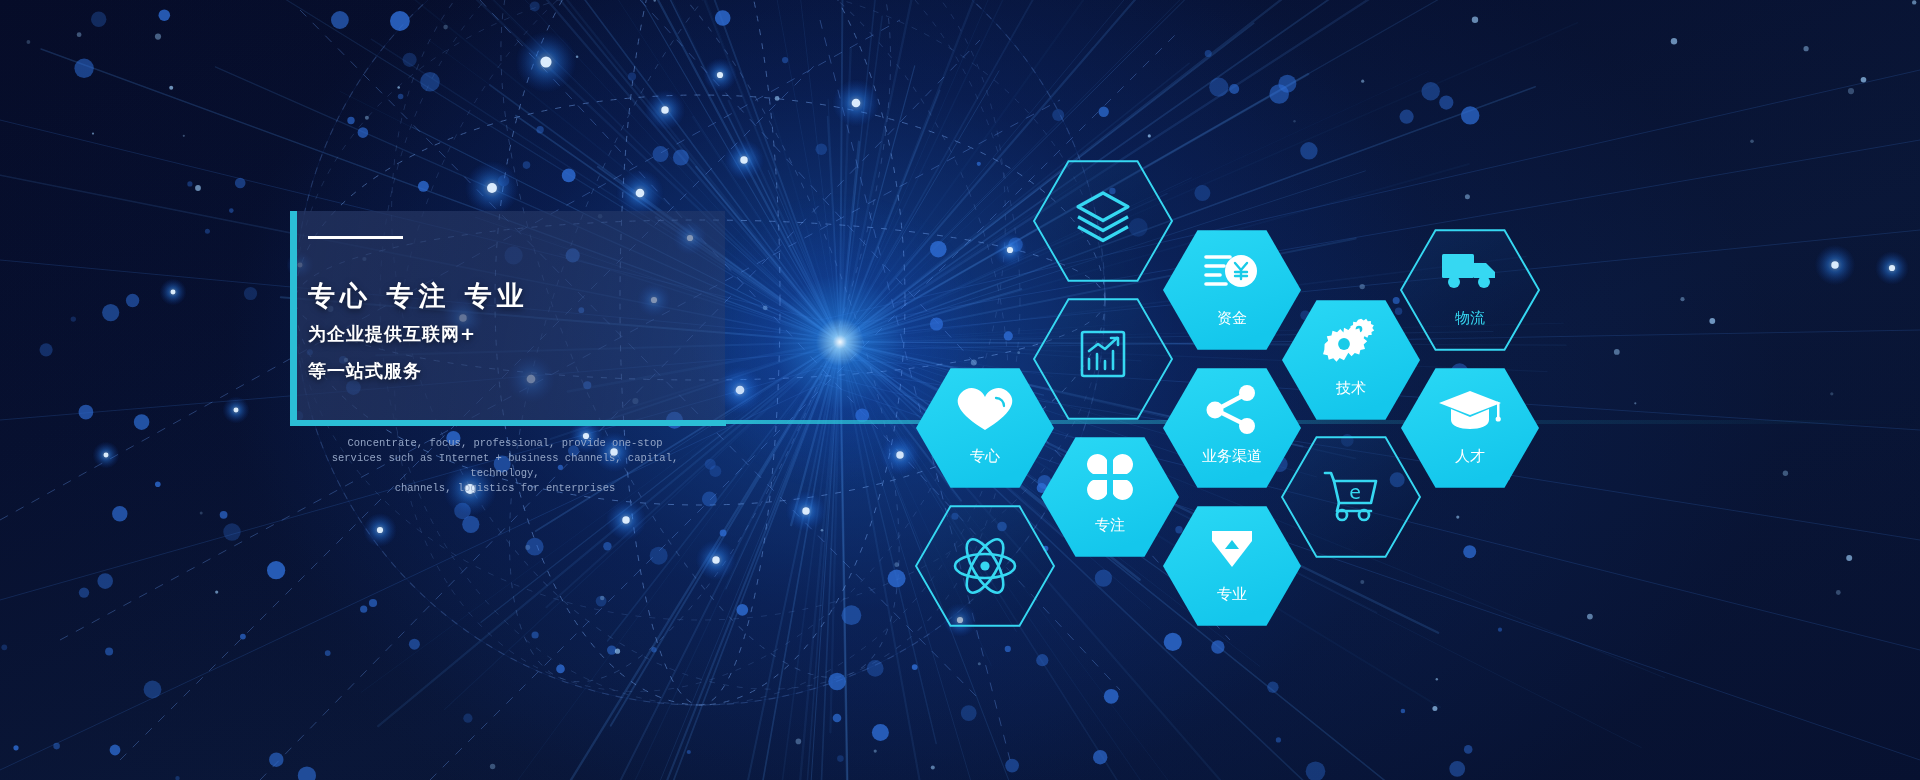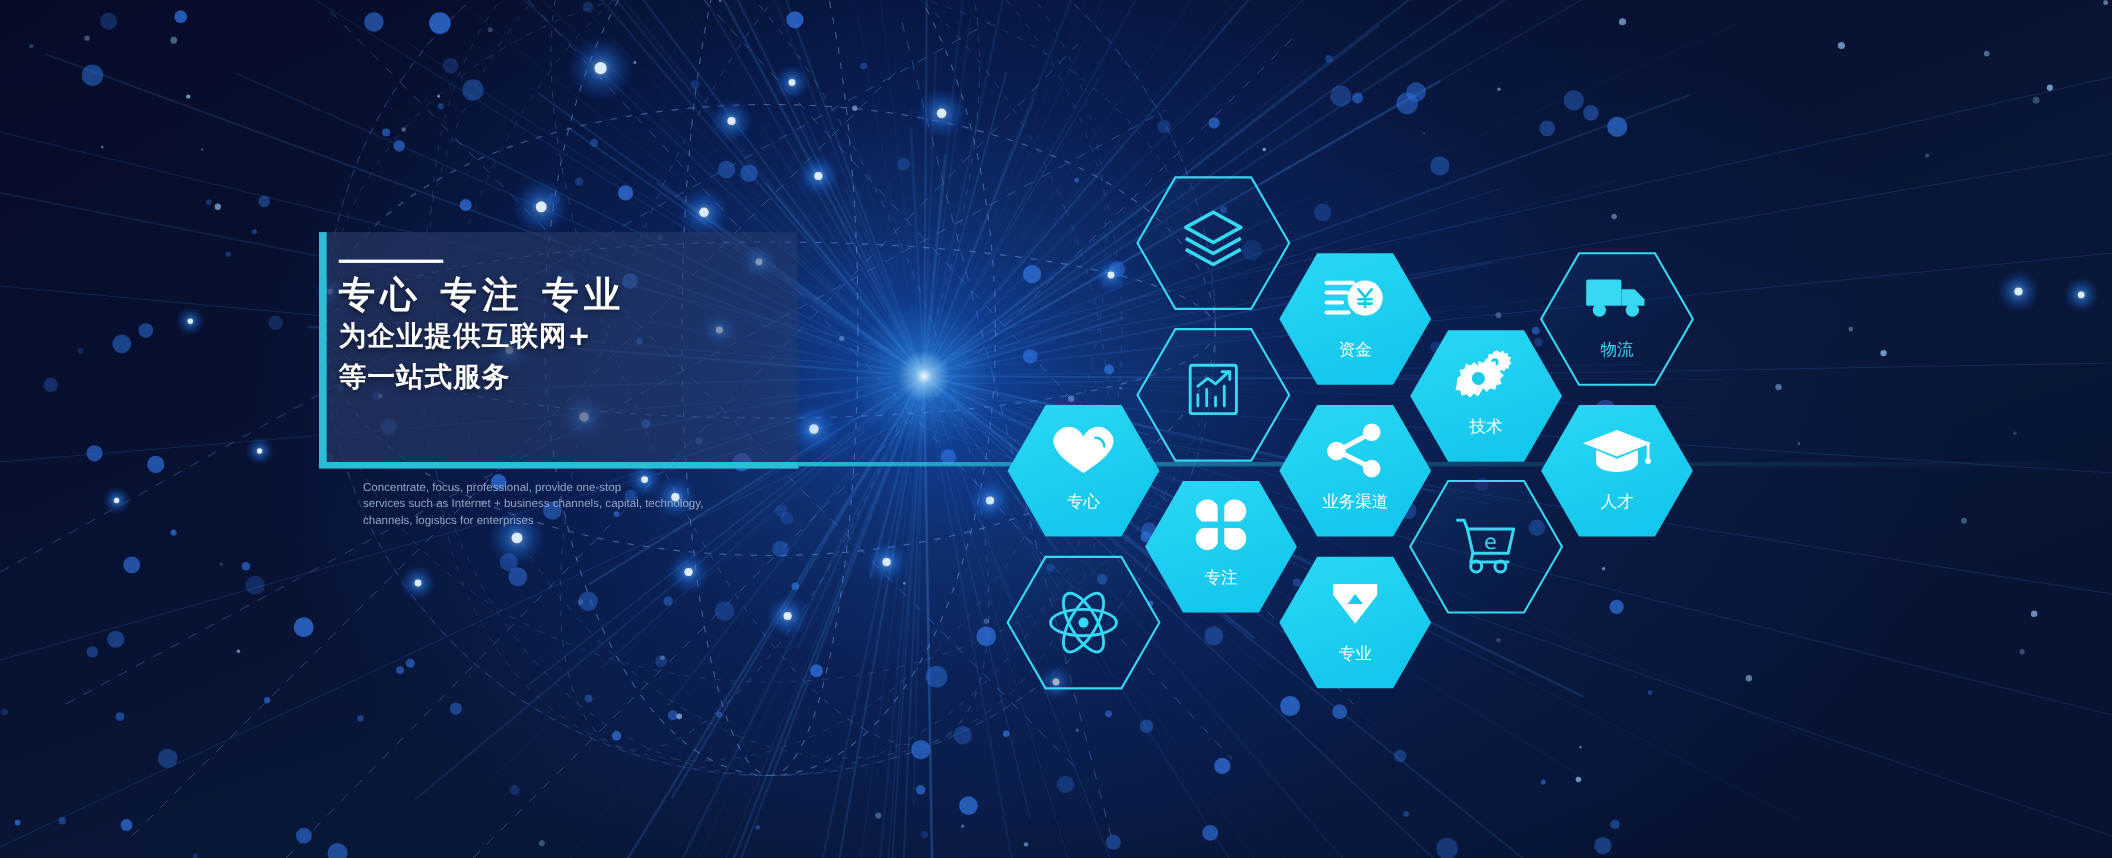--- a/index.html
+++ b/index.html
@@ -43,27 +43,27 @@
   }
   #headline-rule {
     position:absolute; left:308px; top:236px; width:95px; height:3px; background:#ffffff;
   }
   #headline-block {
     position:absolute; left:308px; top:249px; width:430px;
     color:#ffffff;
     font-family:"DejaVu Sans","Liberation Sans",sans-serif;
     font-weight:bold;
   }
-  #headline-block .l1 { font-size:33px; letter-spacing:5px; line-height:38px; text-shadow:0 2px 6px rgba(0,0,0,0.55); }
-  #headline-block .ln { font-size:25px; letter-spacing:1px; line-height:37px; white-space:nowrap; text-shadow:0 2px 6px rgba(0,0,0,0.55); }
+  #headline-block .l1 { font-size:27px; letter-spacing:5px; line-height:38px; text-shadow:0 2px 6px rgba(0,0,0,0.55);margin-top:28px; }
+  #headline-block .ln { font-size:18px; letter-spacing:1px; line-height:37px; white-space:nowrap; text-shadow:0 2px 6px rgba(0,0,0,0.55); }
 
   #caption {
     position:absolute; left:330px; top:436px; width:350px;
-    text-align:left; color:#9fb0cf; font-size:10.5px; line-height:15px;
-    font-family:Liberation Sans, sans-serif;
+    text-align:center; color:#9fb0cf; font-size:10.5px; line-height:15px;
+    font-family:Liberation Mono, monospace;
     opacity:0.92;
   }
 
   
   #hexes { position:absolute; left:0; top:0; width:1780px; height:780px; }
   #hexes svg { display:block; width:1920px; height:780px; overflow:visible; }
   .hex-label { font-family:"DejaVu Sans","Liberation Sans",sans-serif; font-size:15px; }
   .hex-label-out { font-family:"DejaVu Sans","Liberation Sans",sans-serif; font-size:15px; fill:#36d8f2; }
 </style>
 </head>

